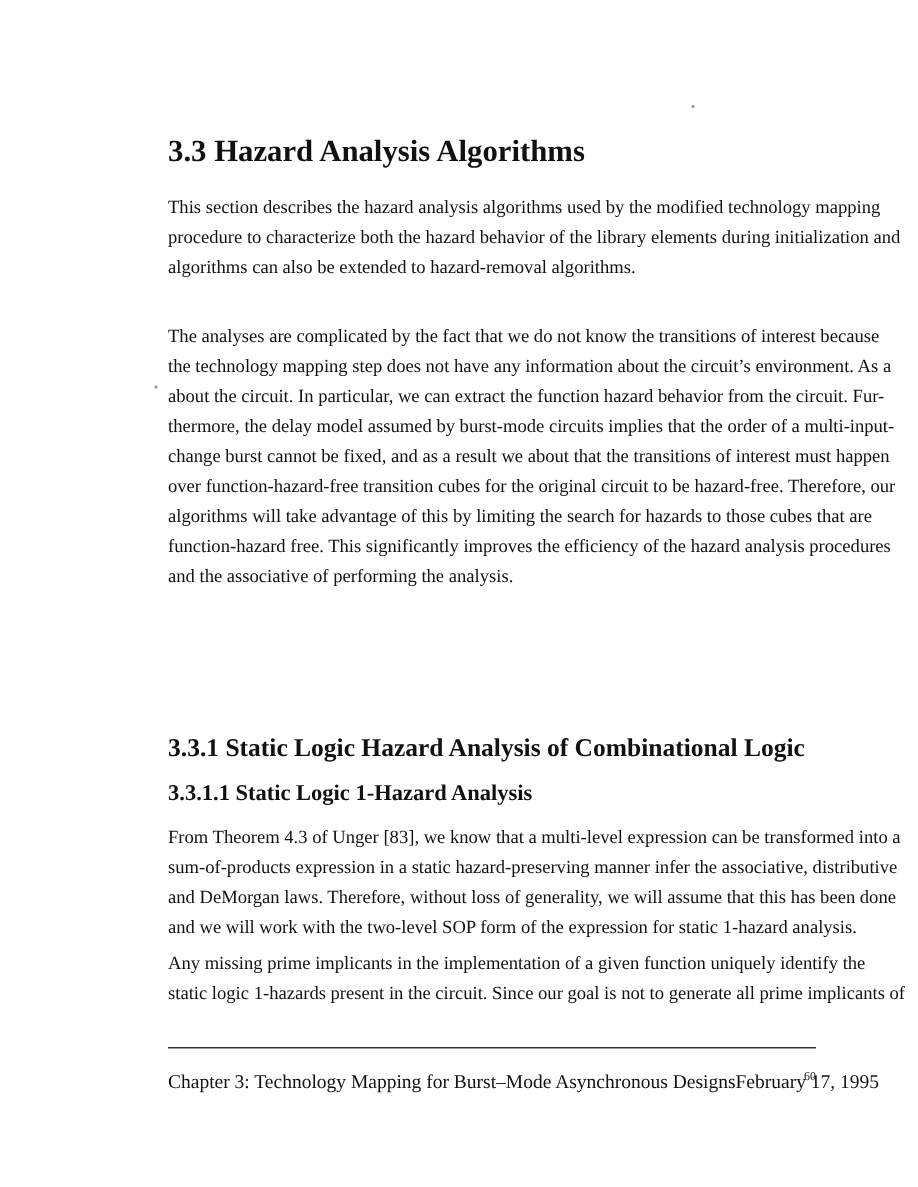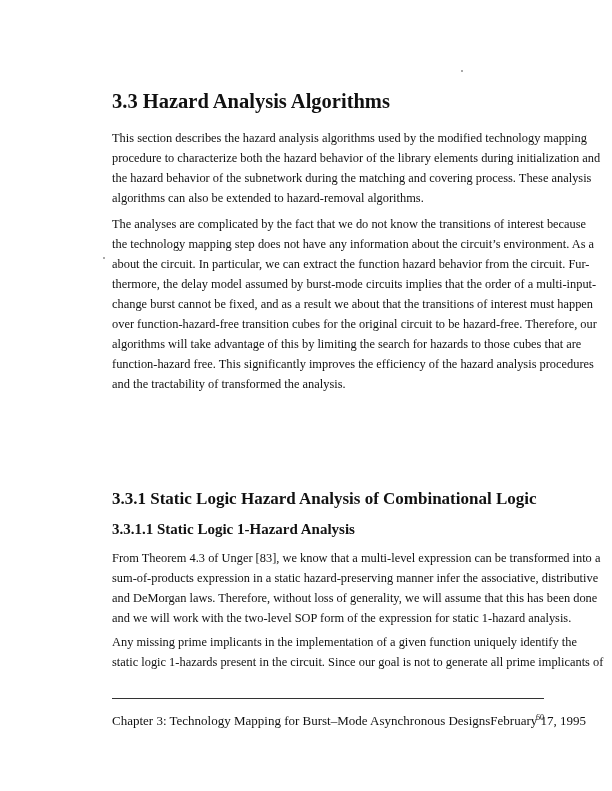--- a/index.html
+++ b/index.html
@@ -24,34 +24,33 @@
 <div class="page">
 
   <span class="speck" style="left:461px; top:70px;"></span>
   <span class="speck" style="left:103px; top:257px;"></span>
 
   <h2 class="h2">3.3  Hazard Analysis Algorithms</h2>
 
   <div class="para" style="top:128px;">
     <span class="line">This section describes the hazard analysis algorithms used by the modified technology mapping</span>
     <span class="line">procedure to characterize both the hazard behavior of the library elements during initialization and</span>
-    <span class="line">the hazard behavior of the subnetwork during the matching and covering process. These analysis</span>
     <span class="line last">algorithms can also be extended to hazard-removal algorithms.</span>
   </div>
 
   <div class="para" style="top:214px;">
     <span class="line">The analyses are complicated by the fact that we do not know the transitions of interest because</span>
     <span class="line">the technology mapping step does not have any information about the circuit’s environment. As a</span>
     <span class="line">about the circuit. In particular, we can extract the function hazard behavior from the circuit. Fur-</span>
     <span class="line">thermore, the delay model assumed by burst-mode circuits implies that the order of a multi-input-</span>
     <span class="line">change burst cannot be fixed, and as a result we about that the transitions of interest must happen</span>
     <span class="line">over function-hazard-free transition cubes for the original circuit to be hazard-free. Therefore, our</span>
     <span class="line">algorithms will take advantage of this by limiting the search for hazards to those cubes that are</span>
     <span class="line">function-hazard free. This significantly improves the efficiency of the hazard analysis procedures</span>
-    <span class="line last">and the tractability of transformed the analysis.</span>
+    <span class="line last">and the associative of performing the analysis.</span>
   </div>
 
 
   <h3 class="h3">3.3.1 Static Logic Hazard Analysis of Combinational Logic</h3>
 
   <h4 class="h4">3.3.1.1 Static Logic 1-Hazard Analysis</h4>
 
   <div class="para" style="top:548px;">
     <span class="line">From Theorem 4.3 of Unger [83], we know that a multi-level expression can be transformed into a</span>
     <span class="line">sum-of-products expression in a static hazard-preserving manner infer the associative, distributive</span>

